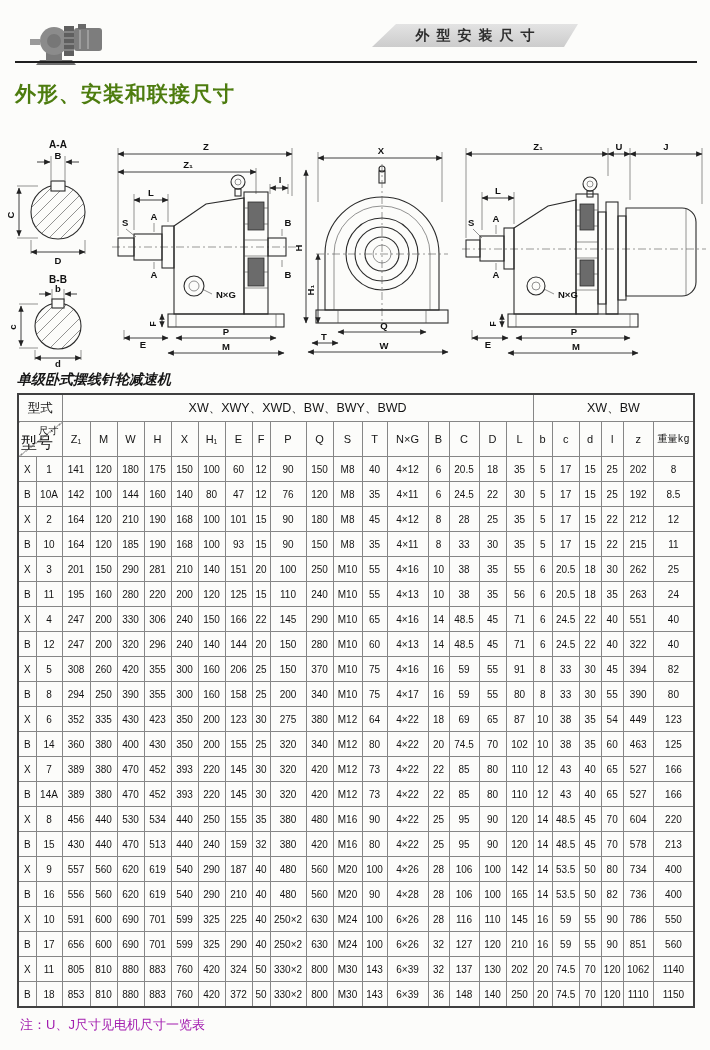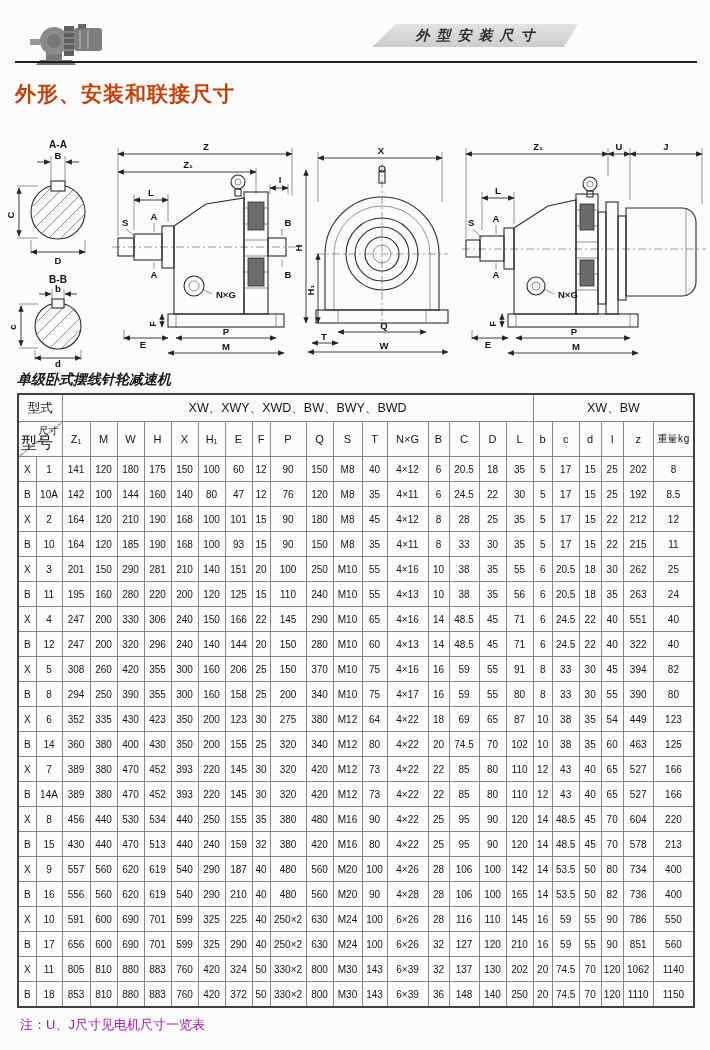--- a/index.html
+++ b/index.html
@@ -11,27 +11,27 @@
   }
   
   .logo { position:absolute; left:28px; top:12px; }
   .banner {
     position:absolute; left:372px; top:24px; width:206px; height:23px;
     background:linear-gradient(#e3e3e3,#cccccc);
     clip-path:polygon(24px 0, 100% 0, calc(100% - 14px) 100%, 0 100%);
     display:flex; align-items:center; justify-content:center;
   }
   .banner span {
-    font-size:14px; font-weight:bold; font-style:italic;
+    font-size:14px; font-weight:bold; 
     letter-spacing:7px; color:#2e2e2e; padding-left:7px;
   }
   .top-rule { position:absolute; left:15px; top:61px; width:682px; height:2px; background:#1f1f1f; }
   .page-title {
     position:absolute; left:15px; top:80px; margin:0;
-    font-size:21px; font-weight:bold; letter-spacing:1px; color:#c2410c;
+    font-size:21px; font-weight:bold; letter-spacing:1px; color:#4d7c0f;
   }
   
   .drawings { position:absolute; left:0; top:130px; width:596px; height:245px; }
   .drawings svg { position:absolute; overflow:visible; }
   svg .ln   { stroke:#2b2b2b; stroke-width:1.1; fill:none; }
   svg .thin { stroke:#4a4a4a; stroke-width:0.6; fill:none; }
   svg .dim  { stroke:#2b2b2b; stroke-width:0.9; fill:none; }
   svg .cl   { stroke:#555; stroke-width:0.6; fill:none; stroke-dasharray:8 3 2 3; }
   svg .hat  { stroke:#3a3a3a; stroke-width:0.55; fill:none; }
   svg .dark { fill:#6b6b6b; stroke:#2b2b2b; stroke-width:0.8; }

